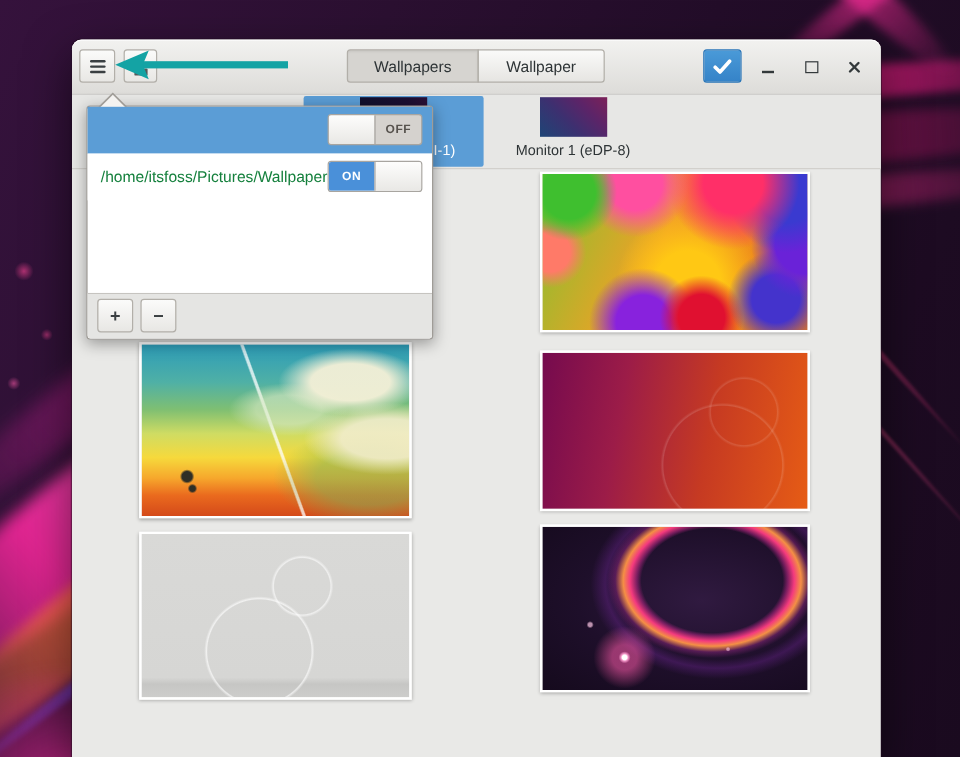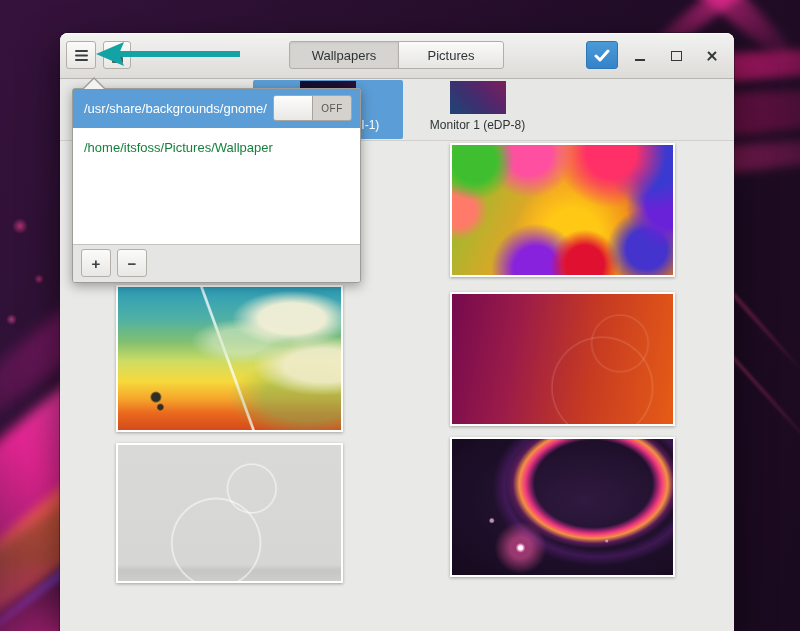--- a/index.html
+++ b/index.html
@@ -148,21 +148,21 @@
     border:11px solid transparent;border-bottom-color:#f4f3f1;border-top:none;}
   .folder-row{position:absolute;left:0;right:0;height:39px;cursor:pointer;}
   .folder-row.row0{top:0;background:#5b9dd6;}
   .folder-row.row1{top:39px;background:#ffffff;}
   .folder-path{position:absolute;left:11px;top:0;height:100%;display:flex;align-items:center;
     font-size:13px;white-space:nowrap;}
   .row0 .folder-path{color:#ffffff;}
   .row1 .folder-path{color:#15803d;}
   .switch{position:absolute;right:8px;top:6px;width:79px;height:26px;box-sizing:border-box;
     border:1px solid #a8a5a0;border-radius:3px;overflow:hidden;display:flex;cursor:pointer;
-    font-size:10px;font-weight:normal;letter-spacing:.5px;}
+    font-size:10px;font-weight:bold;letter-spacing:.5px;}
   .switch .handle{width:50%;background:linear-gradient(#fdfdfc,#e9e8e5);}
   .switch .sw-label{width:50%;display:flex;align-items:center;justify-content:center;}
   .switch.off{background:#d5d2ce;}
   .switch.off .handle{border-right:1px solid #a8a5a0;}
   .switch.off .sw-label{color:#57534e;}
   .switch.on .sw-label{background:#4a90d9;color:#ffffff;order:0;}
   .switch.on .handle{order:1;border-left:1px solid #a8a5a0;}
   .popup-actionbar{position:absolute;left:0;right:0;bottom:0;height:37px;
     background:#e5e5e3;border-top:1px solid #c6c4c0;border-radius:0 0 3px 3px;}
   .act-btn{position:absolute;top:4px;width:30px;height:28px;box-sizing:border-box;
@@ -202,21 +202,21 @@
 
   <div class="headerbar">
     <div class="hbtn menu-btn">
       <span class="menu-glyph"></span>
     </div>
     <div class="hbtn second-btn">
       <span class="second-glyph"></span>
     </div>
     <div class="tabs">
       <div class="tab active">Wallpapers</div>
-      <div class="tab inactive">Pictures</div>
+      <div class="tab inactive">Wallpaper</div>
     </div>
     <div class="apply-btn">
       <svg width="16" height="13" viewBox="0 0 16 13">
         <path d="M2 7 L6 11 L14 2" fill="none" stroke="#ffffff" stroke-width="3" stroke-linecap="round" stroke-linejoin="round"></path>
       </svg>
     </div>
     <div class="winctl ctl-min">
       <span class="glyph-min"></span>
     </div>
     <div class="winctl ctl-max">
@@ -246,29 +246,32 @@
     <div class="thumb t-gray"></div>
     <div class="thumb t-comet"></div>
   </div>
 
 </div>
 
 <div class="popup">
   <div class="callout"></div>
 
   <div class="folder-row row0">
-    <div class="folder-path">/usr/share/backgrounds/gnome/</div>
     <div class="switch off">
       <span class="handle"></span>
       <span class="sw-label">OFF</span>
     </div>
   </div>
 
   <div class="folder-row row1">
     <div class="folder-path">/home/itsfoss/Pictures/Wallpaper</div>
+    <div class="switch on">
+      <span class="sw-label">ON</span>
+      <span class="handle"></span>
+    </div>
   </div>
 
   <div class="popup-actionbar">
     <div class="act-btn act-add">+</div>
     <div class="act-btn act-remove">−</div>
   </div>
 </div>
 
 <svg class="anno-arrow" width="150" height="30" viewBox="0 0 150 30">
   <rect x="24" y="11" width="122" height="6" fill="#14a3a4"></rect>

